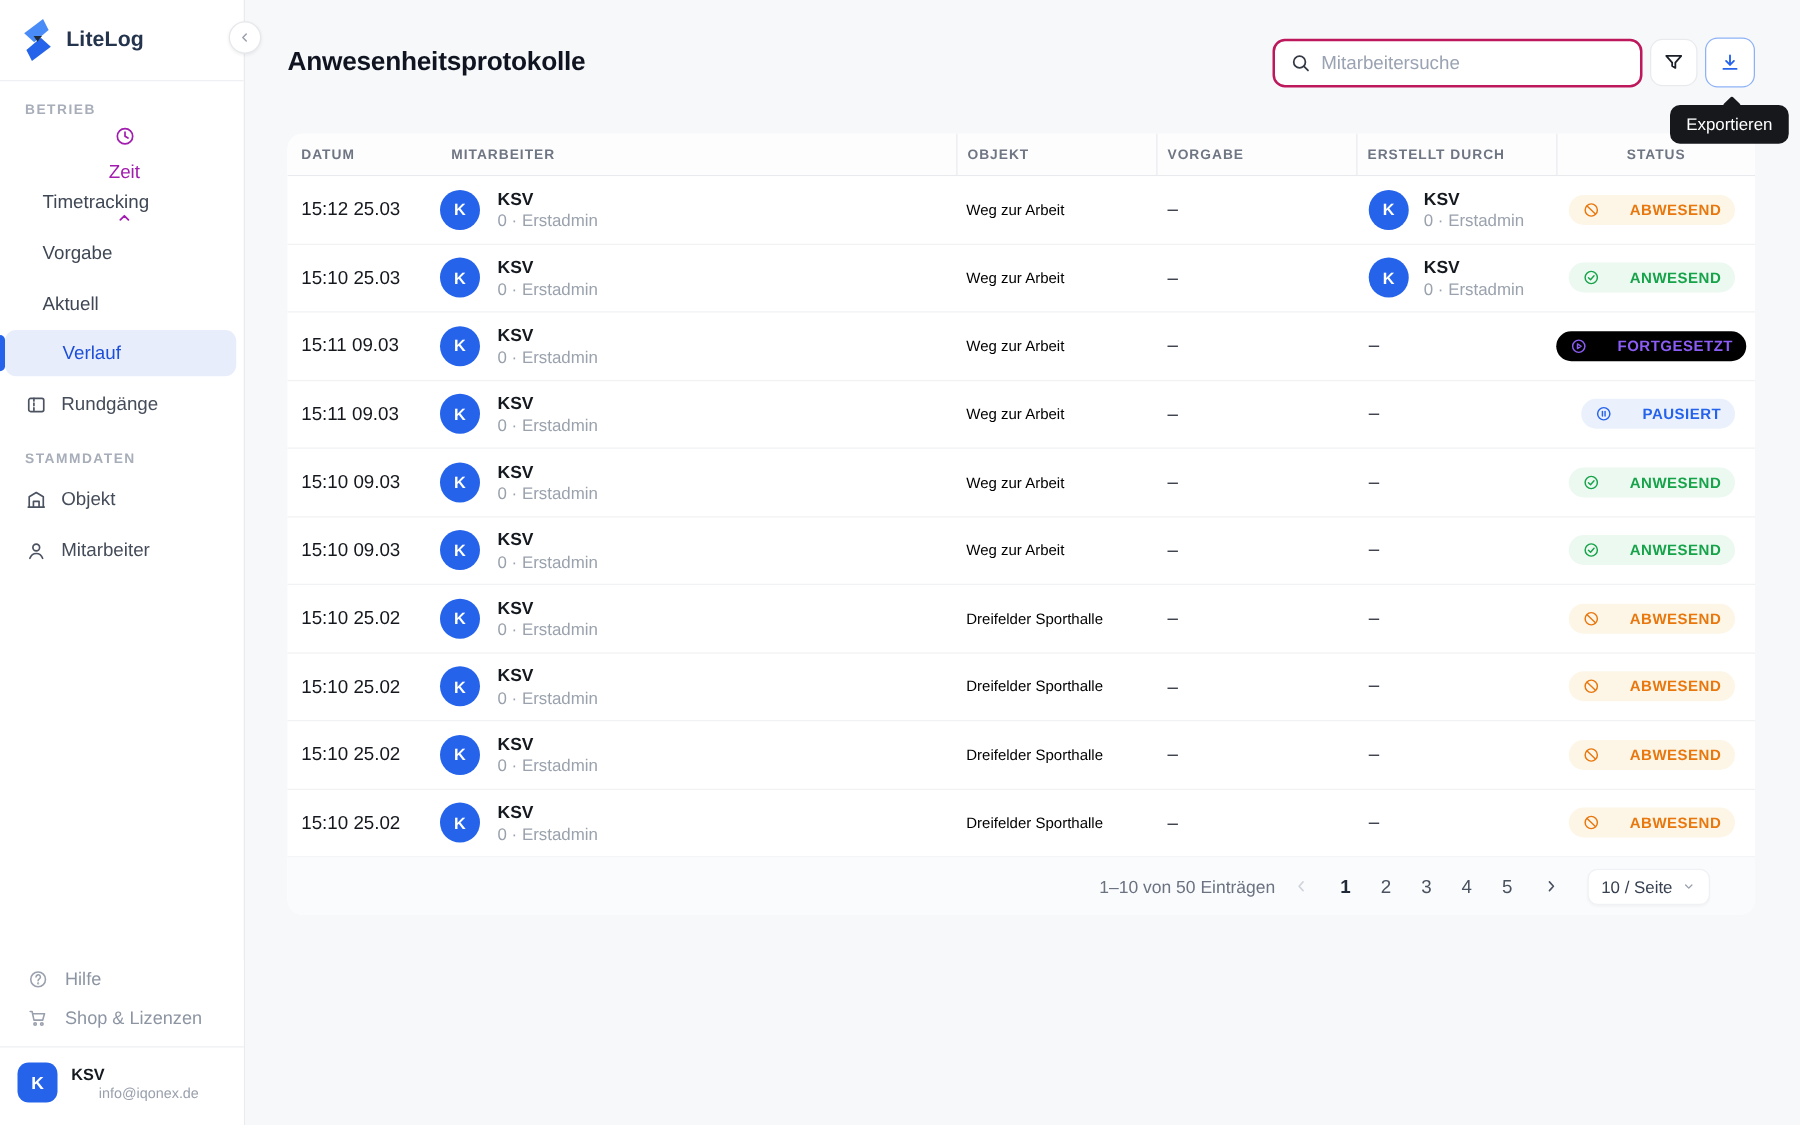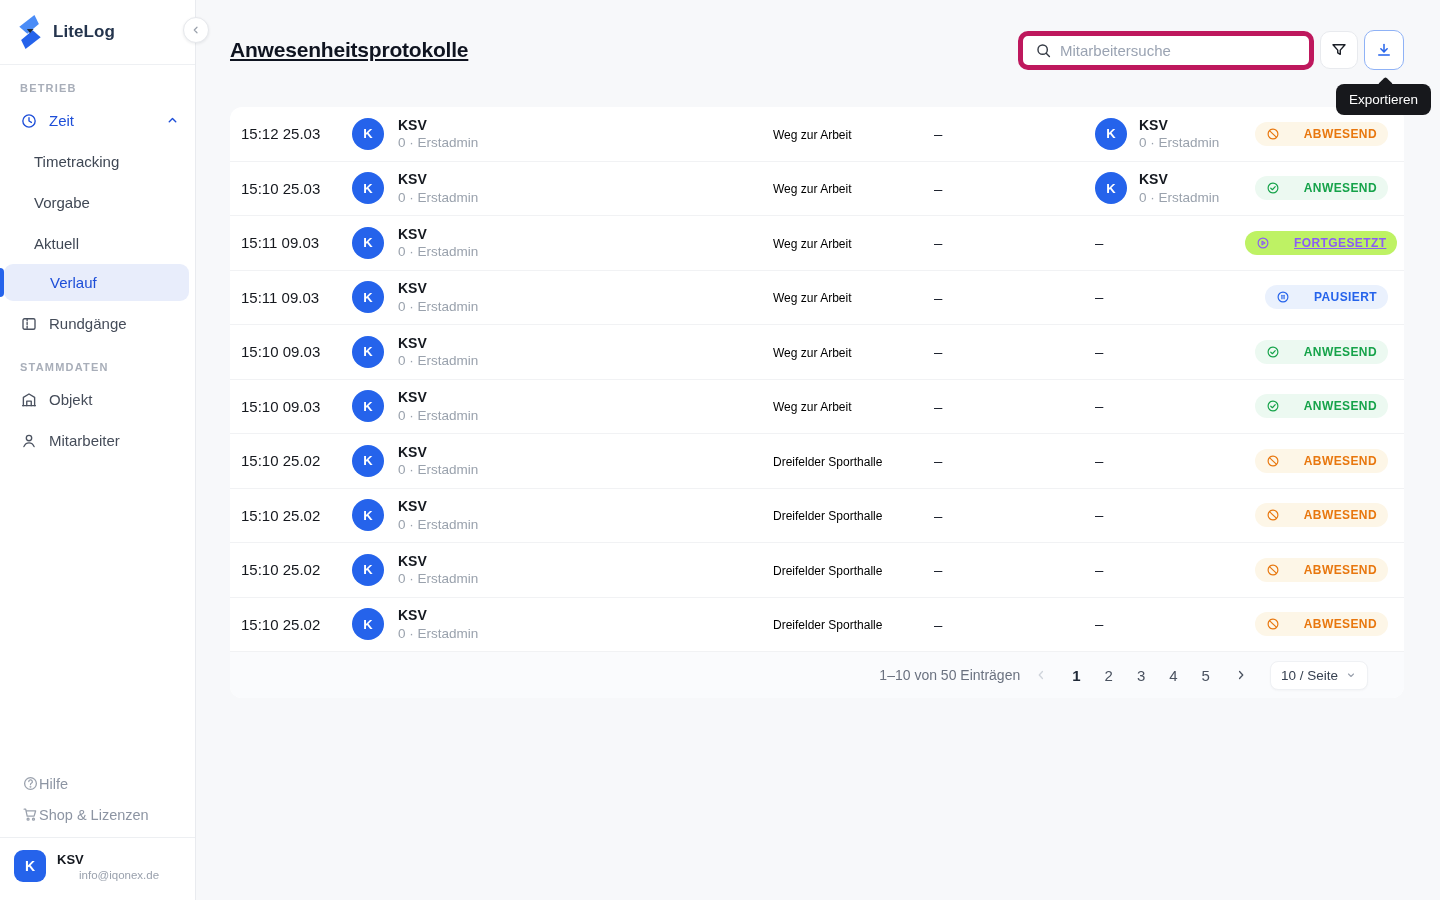--- a/index.html
+++ b/index.html
@@ -9,39 +9,39 @@
 
   
   .sidebar { position:absolute; left:0; top:0; width:196px; height:900px; background:#fff; border-right:1px solid #e9ebef; z-index:5; }
   .logo-row { height:65px; display:flex; align-items:center; gap:7px; padding-left:14px; border-bottom:1px solid #eef0f3; }
   .logo-mark { width:32px; height:36px; flex:0 0 auto; }
   .logo-text { font-size:17px; font-weight:700; color:#24344d; letter-spacing:.1px; }
   .collapse-btn { position:absolute; left:183px; top:17px; width:26px; height:26px; border-radius:50%; background:#fff; border:1px solid #e6e8ec; box-shadow:0 1px 3px rgba(16,24,40,.08); display:flex; align-items:center; justify-content:center; color:#9aa1ac; cursor:pointer; z-index:6; }
   .sec-label { margin:17px 0 6px 20px; font-size:11px; font-weight:600; letter-spacing:1.2px; color:#a8aeb9; }
   .nav-item { display:flex; align-items:center; gap:11px; height:41px; padding:0 16px 0 20px; font-size:15px; color:#454c59; cursor:pointer; }
   .nav-item .nav-ic { display:flex; color:#4b5260; }
-  .nav-item.blue, .nav-item.blue .nav-ic { color:#1d4ed8; }
+  .nav-item.blue, .nav-item.blue .nav-ic { color:#a21caf;flex-direction:column; }
   .nav-item .spacer { flex:1; }
   .sub-item { height:41px; display:flex; align-items:center; padding-left:34px; font-size:15px; color:#3f4754; cursor:pointer; position:relative; }
   .sub-item.active { height:37px; margin:0 6px 2px 4px; padding-left:46px; background:#e8edfb; border-radius:9px; color:#1d4ed8; font-weight:400; }
   .sub-item.active::before { content:""; position:absolute; left:-4px; top:4px; width:4px; height:29px; background:#2563eb; border-radius:0 4px 4px 0; }
   .sidebar-bottom { position:absolute; left:0; bottom:0; width:100%; padding-bottom:14px; background:#fff; }
-  .muted-item { display:flex; align-items:center; height:31px; padding-left:22px; font-size:14.5px; color:#8d95a3; cursor:pointer; }
+  .muted-item { display:flex; align-items:center; gap:13px; height:31px; padding-left:22px; font-size:14.5px; color:#8d95a3; cursor:pointer; }
   .muted-item .nav-ic { display:flex; color:#9aa1ad; }
   .side-divider { height:1px; background:#edeff2; margin:7px 0 0 0; }
   .user-row { display:flex; align-items:center; gap:11px; padding:12px 14px 4px 14px; }
   .user-avatar { width:32px; height:32px; border-radius:9px; background:#2563eb; color:#fff; display:flex; align-items:center; justify-content:center; font-size:14px; font-weight:600; }
   .user-name { font-size:13px; font-weight:700; color:#14181f; }
   .user-email { font-size:11.5px; color:#9aa1ad; margin-top:2px;padding-left:22px; }
 
   
   .main { position:absolute; left:196px; top:0; width:1244px; height:900px; }
-  .page-title { position:absolute; left:34px; top:38px; font-size:21px; font-weight:700; color:#0f1420; letter-spacing:-.2px;text-decoration:underline; }
+  .page-title { position:absolute; left:34px; top:38px; font-size:21px; font-weight:700; color:#0f1420; letter-spacing:-.2px; }
   .controls { position:absolute; top:30px; right:36px; display:flex; align-items:center; gap:6px; }
-  .search-box { width:296px; height:39px; background:#fff; border:5px solid #be185d; border-radius:10px; display:flex; align-items:center; gap:8px; padding:0 12px; }
+  .search-box { width:296px; height:39px; background:#fff; border:2px solid #be185d; border-radius:10px; display:flex; align-items:center; gap:8px; padding:0 12px; }
   .search-box input { border:none; outline:none; flex:1; font-size:15px; color:#333; font-family:inherit; background:transparent; }
   .search-box input::placeholder { color:#9aa3b2; }
   .icon-btn { width:38px; height:38px; border-radius:10px; background:#fff; border:1px solid #e8eaee; display:flex; align-items:center; justify-content:center; color:#1b1f27; cursor:pointer; }
   .export-btn { width:40px; height:40px; border:1px solid #8fb2f6; color:#2563eb; }
   .tooltip { position:absolute; top:84px; right:9px; background:#17181c; color:#fff; font-size:13.5px; padding:8px 13px; border-radius:8px; z-index:9; }
   .tooltip::before { content:""; position:absolute; top:-5px; right:40px; width:11px; height:11px; background:#17181c; transform:rotate(45deg); border-radius:2px; }
 
   
   .card { position:absolute; left:34px; top:107px; width:1174px; border-radius:12px; background:#fff; }
   .grid-row { display:grid; grid-template-columns:120px 415px 160px 160px 160px 1fr; align-items:center; }
@@ -217,20 +217,28 @@
             <path d="M12 4.5v9.5"></path>
             <polyline points="7.8 10.3 12 14.5 16.2 10.3"></polyline>
             <path d="M5 18.8h14"></path>
           </svg>
       </button>
     </div>
 
     <div class="tooltip">Exportieren</div>
 
     <section class="card">
+      <div class="grid-row thead">
+        <div class="th">DATUM</div>
+        <div class="th">MITARBEITER</div>
+        <div class="th bl">OBJEKT</div>
+        <div class="th bl">VORGABE</div>
+        <div class="th bl">ERSTELLT DURCH</div>
+        <div class="th bl center">STATUS</div>
+      </div>
 
       <div id="tbody">
   <div class="grid-row trow has-creator">
     <div class="cell-time">15:12 25.03</div>
     <div class="person">
       <div class="p-avatar">K</div>
       <div>
         <div class="p-name">KSV</div>
         <div class="p-meta">0 · Erstadmin</div>
       </div>
@@ -306,21 +314,21 @@
         <div class="p-meta">0 · Erstadmin</div>
       </div>
     </div>
     <div class="cell-obj"><a class="obj-link">Weg zur Arbeit</a></div>
     <div class="cell-dash">–</div>
     <div class="cell-created">
       
       <span class="created-dash">–</span>
     </div>
     <div class="cell-status">
-      <span class="badge badge-fortgesetzt" style="color: rgb(139, 92, 246); background: #bef264; text-decoration: underline;">
+      <span class="badge badge-fortgesetzt" style="color: rgb(139, 92, 246); background: #000000;">
 
         <span class="ic ic-play">
                   <svg width="14" height="14" viewBox="0 0 24 24" fill="none" stroke="currentColor" stroke-width="2" stroke-linecap="round" stroke-linejoin="round">
                     <circle cx="12" cy="12" r="8.4"></circle>
                     <path d="M10.3 8.9v6.2l5-3.1Z"></path>
                   </svg>
                 </span>
 
         <span>FORTGESETZT</span>
       </span>

